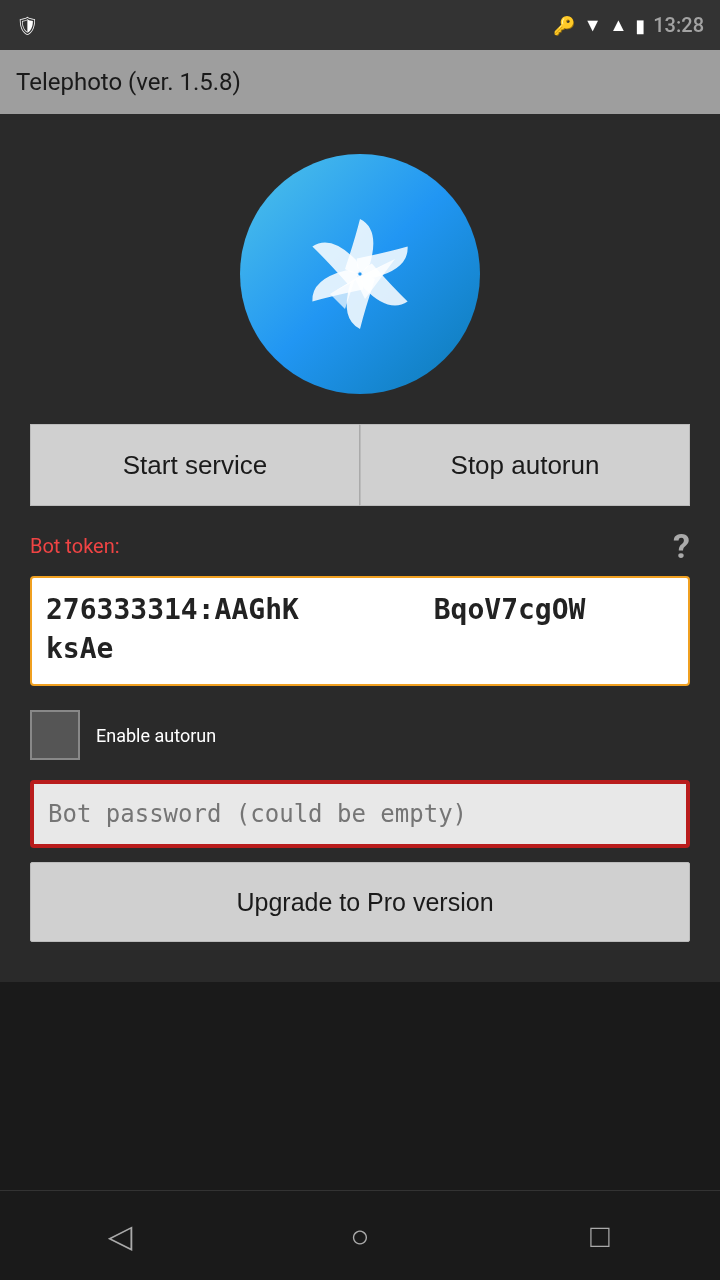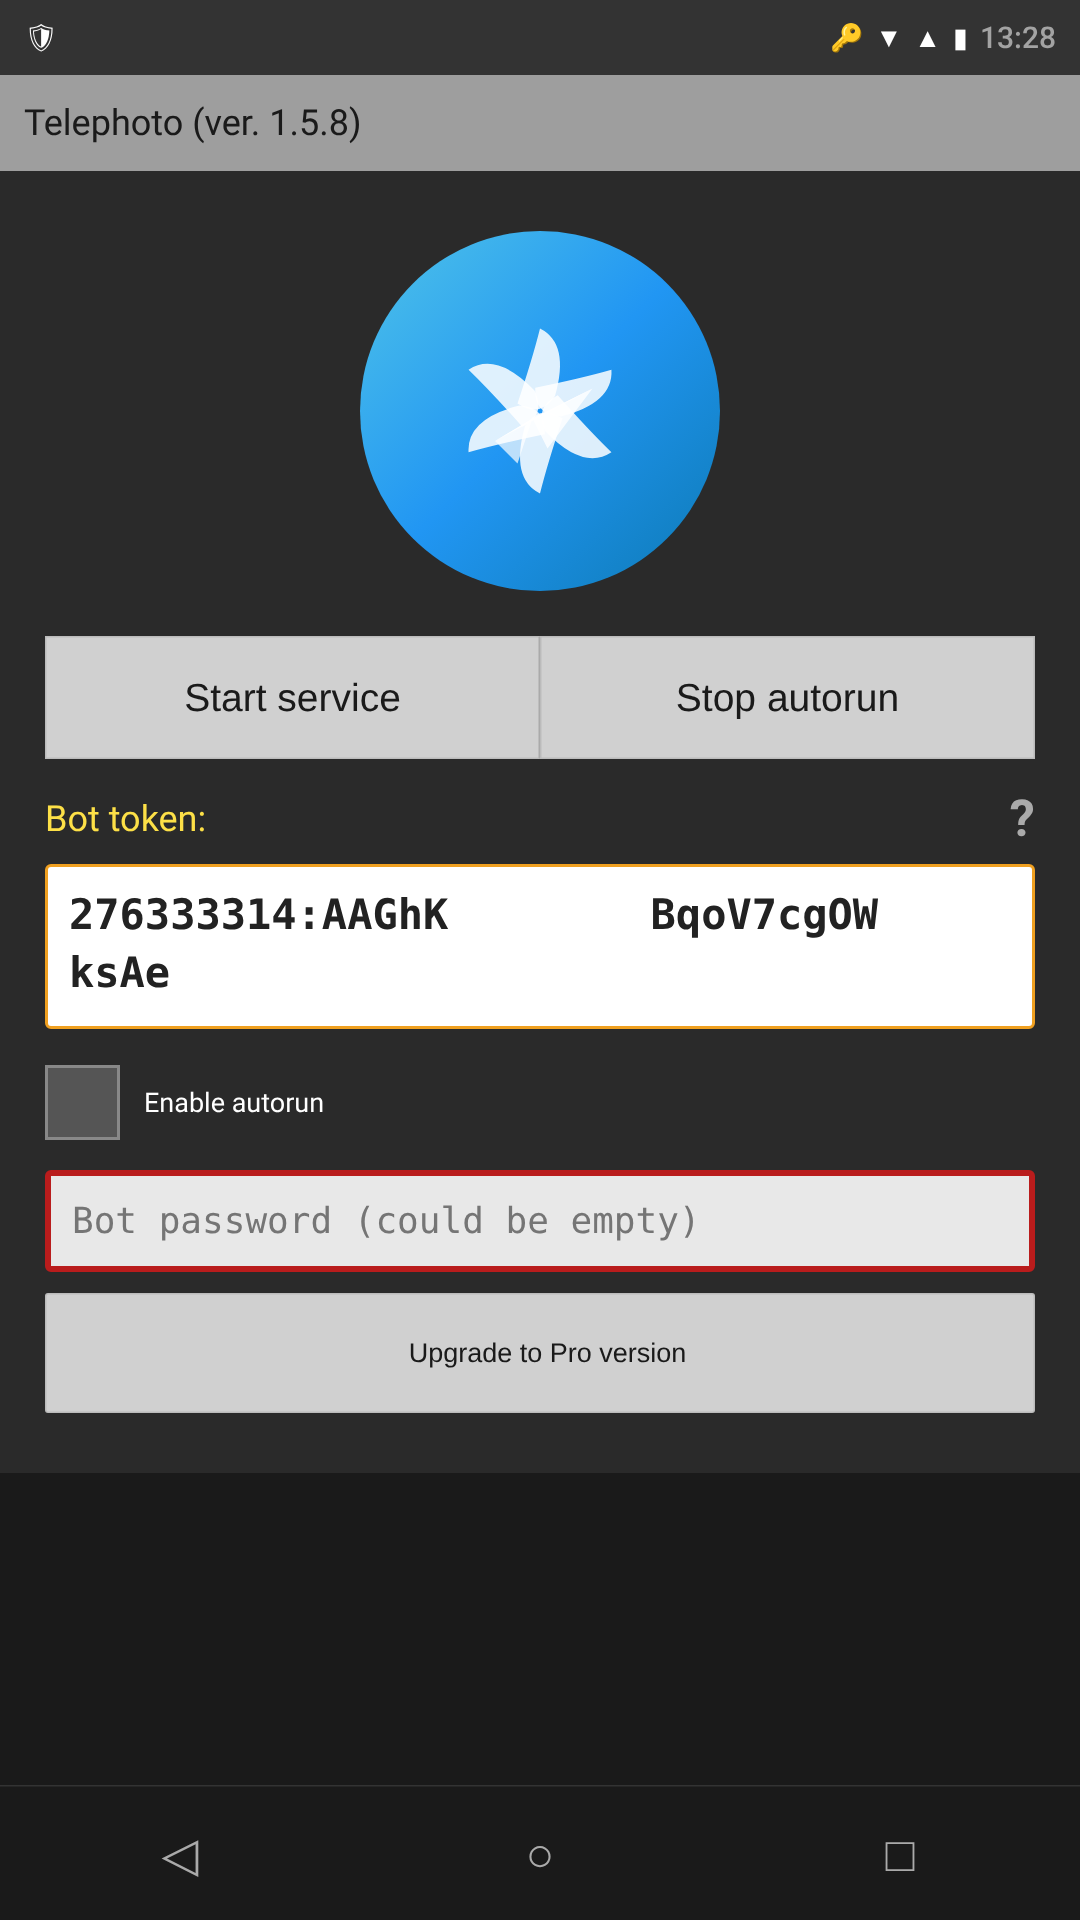--- a/index.html
+++ b/index.html
@@ -116,22 +116,22 @@
 
     
     .bot-token-row {
       width: 660px;
       display: flex;
       align-items: center;
       justify-content: space-between;
       margin-bottom: 10px;
     }
     .bot-token-label {
-      color: #fde047;
-      font-size: 24px;
+      color: #ef4444;
+      font-size: 20px;
     }
     .help-icon {
       color: #aaaaaa;
       font-size: 34px;
       font-weight: bold;
       cursor: pointer;
     }
 
     
     .token-input-wrapper {
@@ -197,21 +197,21 @@
       background: transparent;
     }
 
     
     .upgrade-btn {
       width: 660px;
       height: 80px;
       background: #d0d0d0;
       border: 1px solid #bbb;
       color: #1a1a1a;
-      font-size: 18px;
+      font-size: 25px;
       cursor: pointer;
       display: flex;
       align-items: center;
       justify-content: center;
       border-radius: 2px;
       margin-bottom: 20px;
       padding-left: 10px;
     }
 
     

